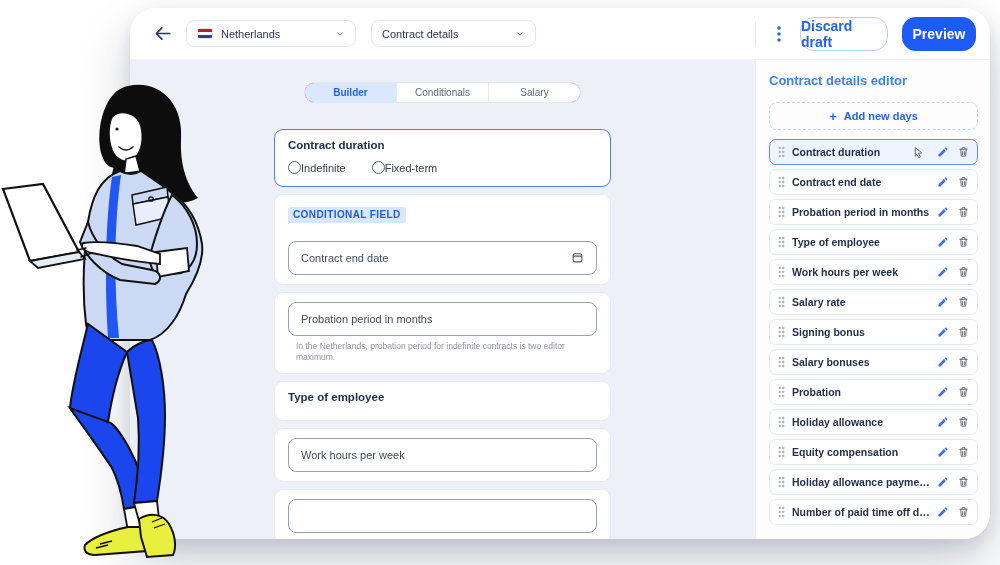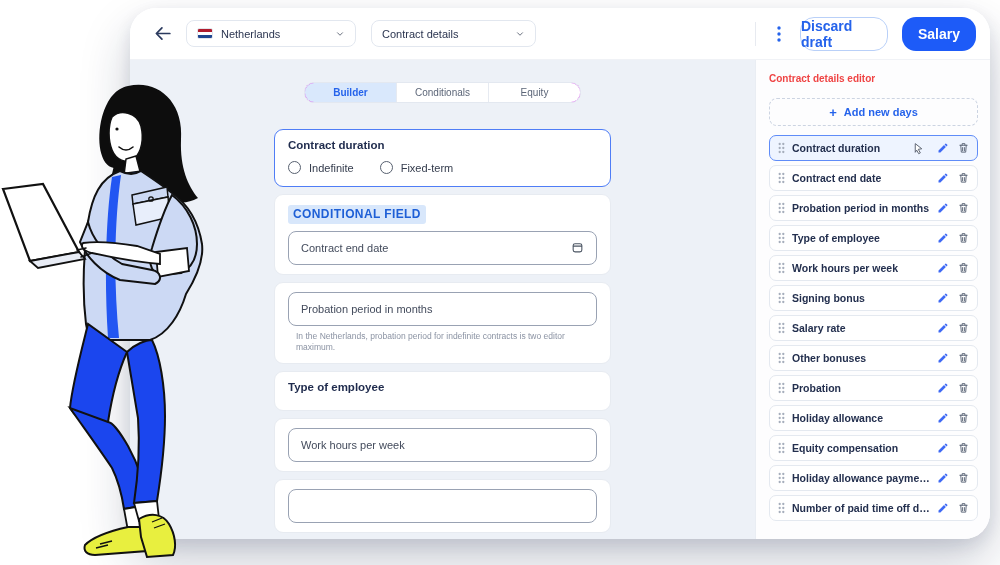--- a/index.html
+++ b/index.html
@@ -44,34 +44,34 @@
     border-right:1px solid #e6eaf1;cursor:pointer;background:#fff}
   .tab:last-child{border-right:none}
   .tab.active{background:#d9e8fc;color:#2563eb;font-weight:700}
 
   
   .cards{width:337px;margin:26px auto 0}
   .card{background:#fff;border:1px solid #e7ebf1;border-radius:9px;padding:9px 13px;margin-bottom:7px}
   .card.selected{border:1.6px solid #4f7df6}
   .card-title{font-size:11.5px;font-weight:700;color:#1f2b4d;margin-bottom:8px}
   .radio-row{display:flex;align-items:center;gap:26px;padding:2px 0 3px}
-  .radio-opt{display:flex;align-items:flex-end;gap:8px;cursor:pointer}
+  .radio-opt{display:flex;align-items:flex-end;gap:0;cursor:pointer}
   .radio{width:13px;height:13px;border:1.6px solid #57606f;border-radius:50%;background:#fff;flex:0 0 13px}
   .radio-label{font-size:11px;color:#333b4c}
-  .badge{display:inline-block;font-size:12px;font-weight:700;letter-spacing:.4px;color:#1e5fd6;
-    background:#d8e7fb;border-radius:3px;padding:2.5px 5px;margin-bottom:7px}
+  .badge{display:inline-block;font-size:10px;font-weight:700;letter-spacing:.4px;color:#1e5fd6;
+    background:#d8e7fb;border-radius:3px;padding:2.5px 5px;margin-bottom:18px}
   .inputbox{height:34px;border:1px solid #99a2b3;border-radius:8px;display:flex;align-items:center;
     padding:0 12px;font-size:11px;color:#434b5c;background:#fff;cursor:text}
   .inputbox .trail{margin-left:auto;display:flex}
   .helper{font-size:8.5px;color:#8b93a3;margin:5px 0 1px 8px;line-height:1.3}
 
   
   .sidebar{width:235px;flex:0 0 235px;background:#fdfdfe;border-left:1px solid #e9edf3;
     padding:13px 12px 0 13px;display:flex;flex-direction:column;overflow:hidden}
-  .sb-title{font-size:10px;font-weight:700;color:#ef4444}
+  .sb-title{font-size:13px;font-weight:700;color:#3b82f6}
   .sb-sub{font-size:10px;color:#8a92a3;margin-top:6px}
   .add-field{margin-top:14px;height:28px;border:1px dashed #ccd4e2;border-radius:8px;background:#fdfdfe;
     display:flex;align-items:center;justify-content:center;gap:7px;color:#2563eb;font-size:11px;font-weight:700;cursor:pointer}
   .add-field .plus{font-size:13px;font-weight:700;line-height:1}
   .field-list{margin-top:9px}
   .field-item{height:26px;display:flex;align-items:center;background:#fff;border:1px solid #e4e9f0;
     border-radius:7px;padding:0 8px;margin-bottom:4px;cursor:pointer}
   .field-item.selected{border:1.6px solid #5f8cf8;background:#eef4ff}
   .drag{display:flex;margin-right:7px;cursor:grab}
   .flabel{flex:1;font-size:10.5px;font-weight:600;color:#232f4e;white-space:nowrap;overflow:hidden;text-overflow:ellipsis}
@@ -128,31 +128,31 @@
       <span style="display:flex">
         <svg width="4" height="16" viewBox="0 0 4 16">
             <circle cx="2" cy="2" r="1.7" fill="#2563eb"></circle>
             <circle cx="2" cy="8" r="1.7" fill="#2563eb"></circle>
             <circle cx="2" cy="14" r="1.7" fill="#2563eb"></circle>
           </svg>
       </span>
     </div>
 
     <div class="btn ghost">Discard draft</div>
-    <div class="btn primary">Salary</div>
+    <div class="btn primary">Preview</div>
   </div>
 
   <div class="body-row">
 
     <div class="main">
 
       <div class="tabs">
         <div class="tab active">Builder</div>
         <div class="tab">Conditionals</div>
-        <div class="tab">Equity</div>
+        <div class="tab">Salary</div>
       </div>
 
       <div class="cards">
 
         <div class="card selected">
           <div class="card-title">Contract duration</div>
           <div class="radio-row">
             <div class="radio-opt">
               <span class="radio"></span>
               <span class="radio-label">Indefinite</span>
@@ -354,20 +354,46 @@
                 <g fill="#a6aebc">
                   <circle cx="1.7" cy="2" r="1.15"></circle>
                   <circle cx="5.3" cy="2" r="1.15"></circle>
                   <circle cx="1.7" cy="6" r="1.15"></circle>
                   <circle cx="5.3" cy="6" r="1.15"></circle>
                   <circle cx="1.7" cy="10" r="1.15"></circle>
                   <circle cx="5.3" cy="10" r="1.15"></circle>
                 </g>
               </svg>
           </span>
+          <span class="flabel">Salary rate</span>
+
+          <span class="iconbtn edit">
+            <svg width="12" height="12" viewBox="0 0 24 24">
+                <path d="M3 17.2V21h3.8L17.8 10 14 6.2 3 17.2zM20.7 7.1c.4-.4.4-1 0-1.4l-2.4-2.4c-.4-.4-1-.4-1.4 0l-1.8 1.8 3.8 3.8 1.8-1.8z" fill="#3f6af5"></path>
+              </svg>
+          </span>
+          <span class="iconbtn del">
+            <svg width="11" height="12" viewBox="0 0 24 26" fill="none" stroke="#566073" stroke-width="2" stroke-linecap="round" stroke-linejoin="round">
+                <path d="M4 7h16M10 12v7M14 12v7M6 7l1.2 15h9.6L18 7M9 7V3.5h6V7"></path>
+              </svg>
+          </span>
+        </div>
+          <div class="field-item">
+          <span class="drag">
+            <svg width="7" height="12" viewBox="0 0 7 12">
+                <g fill="#a6aebc">
+                  <circle cx="1.7" cy="2" r="1.15"></circle>
+                  <circle cx="5.3" cy="2" r="1.15"></circle>
+                  <circle cx="1.7" cy="6" r="1.15"></circle>
+                  <circle cx="5.3" cy="6" r="1.15"></circle>
+                  <circle cx="1.7" cy="10" r="1.15"></circle>
+                  <circle cx="5.3" cy="10" r="1.15"></circle>
+                </g>
+              </svg>
+          </span>
           <span class="flabel">Signing bonus</span>
 
           <span class="iconbtn edit">
             <svg width="12" height="12" viewBox="0 0 24 24">
                 <path d="M3 17.2V21h3.8L17.8 10 14 6.2 3 17.2zM20.7 7.1c.4-.4.4-1 0-1.4l-2.4-2.4c-.4-.4-1-.4-1.4 0l-1.8 1.8 3.8 3.8 1.8-1.8z" fill="#3f6af5"></path>
               </svg>
           </span>
           <span class="iconbtn del">
             <svg width="11" height="12" viewBox="0 0 24 26" fill="none" stroke="#566073" stroke-width="2" stroke-linecap="round" stroke-linejoin="round">
                 <path d="M4 7h16M10 12v7M14 12v7M6 7l1.2 15h9.6L18 7M9 7V3.5h6V7"></path>
@@ -380,47 +406,21 @@
                 <g fill="#a6aebc">
                   <circle cx="1.7" cy="2" r="1.15"></circle>
                   <circle cx="5.3" cy="2" r="1.15"></circle>
                   <circle cx="1.7" cy="6" r="1.15"></circle>
                   <circle cx="5.3" cy="6" r="1.15"></circle>
                   <circle cx="1.7" cy="10" r="1.15"></circle>
                   <circle cx="5.3" cy="10" r="1.15"></circle>
                 </g>
               </svg>
           </span>
-          <span class="flabel">Salary rate</span>
-
-          <span class="iconbtn edit">
-            <svg width="12" height="12" viewBox="0 0 24 24">
-                <path d="M3 17.2V21h3.8L17.8 10 14 6.2 3 17.2zM20.7 7.1c.4-.4.4-1 0-1.4l-2.4-2.4c-.4-.4-1-.4-1.4 0l-1.8 1.8 3.8 3.8 1.8-1.8z" fill="#3f6af5"></path>
-              </svg>
-          </span>
-          <span class="iconbtn del">
-            <svg width="11" height="12" viewBox="0 0 24 26" fill="none" stroke="#566073" stroke-width="2" stroke-linecap="round" stroke-linejoin="round">
-                <path d="M4 7h16M10 12v7M14 12v7M6 7l1.2 15h9.6L18 7M9 7V3.5h6V7"></path>
-              </svg>
-          </span>
-        </div>
-          <div class="field-item">
-          <span class="drag">
-            <svg width="7" height="12" viewBox="0 0 7 12">
-                <g fill="#a6aebc">
-                  <circle cx="1.7" cy="2" r="1.15"></circle>
-                  <circle cx="5.3" cy="2" r="1.15"></circle>
-                  <circle cx="1.7" cy="6" r="1.15"></circle>
-                  <circle cx="5.3" cy="6" r="1.15"></circle>
-                  <circle cx="1.7" cy="10" r="1.15"></circle>
-                  <circle cx="5.3" cy="10" r="1.15"></circle>
-                </g>
-              </svg>
-          </span>
-          <span class="flabel">Other bonuses</span>
+          <span class="flabel">Salary bonuses</span>
 
           <span class="iconbtn edit">
             <svg width="12" height="12" viewBox="0 0 24 24">
                 <path d="M3 17.2V21h3.8L17.8 10 14 6.2 3 17.2zM20.7 7.1c.4-.4.4-1 0-1.4l-2.4-2.4c-.4-.4-1-.4-1.4 0l-1.8 1.8 3.8 3.8 1.8-1.8z" fill="#3f6af5"></path>
               </svg>
           </span>
           <span class="iconbtn del">
             <svg width="11" height="12" viewBox="0 0 24 26" fill="none" stroke="#566073" stroke-width="2" stroke-linecap="round" stroke-linejoin="round">
                 <path d="M4 7h16M10 12v7M14 12v7M6 7l1.2 15h9.6L18 7M9 7V3.5h6V7"></path>
               </svg>

